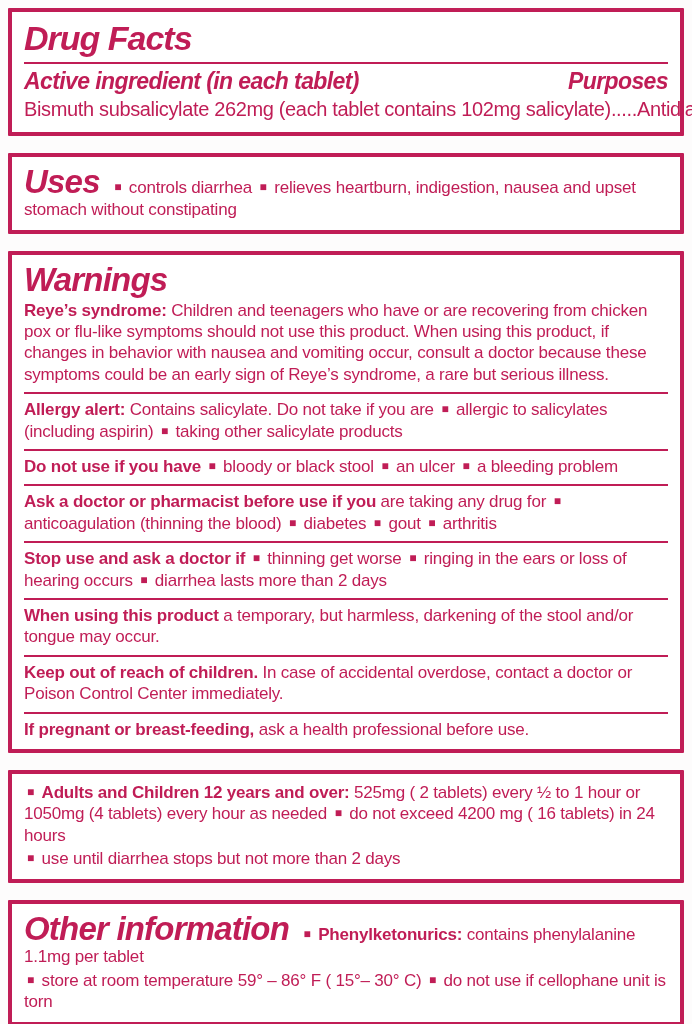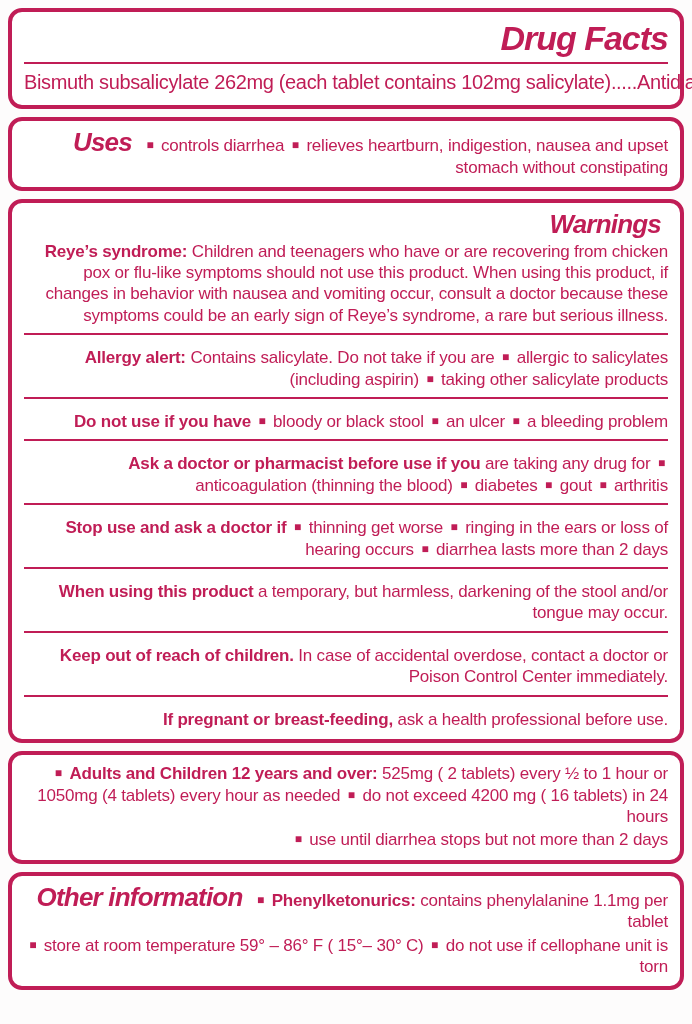--- a/index.html
+++ b/index.html
@@ -8,25 +8,24 @@
   body {
     width: 692px;
     background: #fdfcfc;
     color: var(--accent);
     font-family: "Liberation Sans", sans-serif;
     letter-spacing: -0.2px;
   }
   .label-wrap { padding: 8px 8px 0 8px; }
   .box {
     border: 4px solid var(--accent);
-    border-radius: 14px;
+    border-radius: 1px;
     background: #ffffff;
     padding: 6px 12px 9px 12px;
-    margin-bottom: 8px;
-    text-align: right;
+    margin-bottom: 17px;
   }
   .df-title {
     font-size: 34px;
     font-weight: bold;
     font-style: italic;
     letter-spacing: -1px;
     line-height: 1.1;
     padding-top: 2px;
   }
   .rule {
@@ -53,24 +52,24 @@
     padding-top: 1px;
   }
   .row {
     font-size: 17px;
     line-height: 1.26;
     margin-top: 2px;
   }
   .row.sep {
     border-top: 2px solid var(--accent);
     margin-top: 7px;
-    padding-top: 12px;
+    padding-top: 5px;
   }
   .h-inline {
-    font-size: 26px;
+    font-size: 33px;
     font-weight: bold;
     font-style: italic;
     letter-spacing: -0.8px;
     margin-right: 7px;
     line-height: 1.05;
   }
   .lead { font-weight: bold; }
   .bullet {
     font-size: 12px;
     position: relative;
@@ -79,20 +78,24 @@
   }
 </style>
 </head>
 <body>
 
 <div class="label-wrap">
 
   <div class="box">
     <div class="df-title">Drug Facts</div>
     <div class="rule"></div>
+    <div class="ai-row">
+      <span class="ai-h">Active ingredient (in each tablet)</span>
+      <span class="ai-h">Purposes</span>
+    </div>
     <div class="ai-line"><span>Bismuth subsalicylate 262mg (each tablet contains 102mg salicylate)</span><span>.....</span><span>Antidiarrheal/Antacid</span></div>
   </div>
 
   <div class="box">
       <div class="row"><span class="h-inline">Uses</span> <span class="bullet">■</span> <span class="txt">controls diarrhea</span> <span class="bullet">■</span> <span class="txt">relieves heartburn, indigestion, nausea and upset stomach without constipating</span> </div>
     </div>
 
   <div class="box">
       <div class="row"><span class="h-inline">Warnings</span> </div>
       <div class="row"><span class="lead">Reye’s syndrome:</span> <span class="txt">Children and teenagers who have or are recovering from chicken pox or flu-like symptoms should not use this product.  When using this product, if changes in behavior with nausea and vomiting occur, consult a doctor because these symptoms could be an early sign of Reye’s syndrome, a rare but serious illness.</span> </div>

